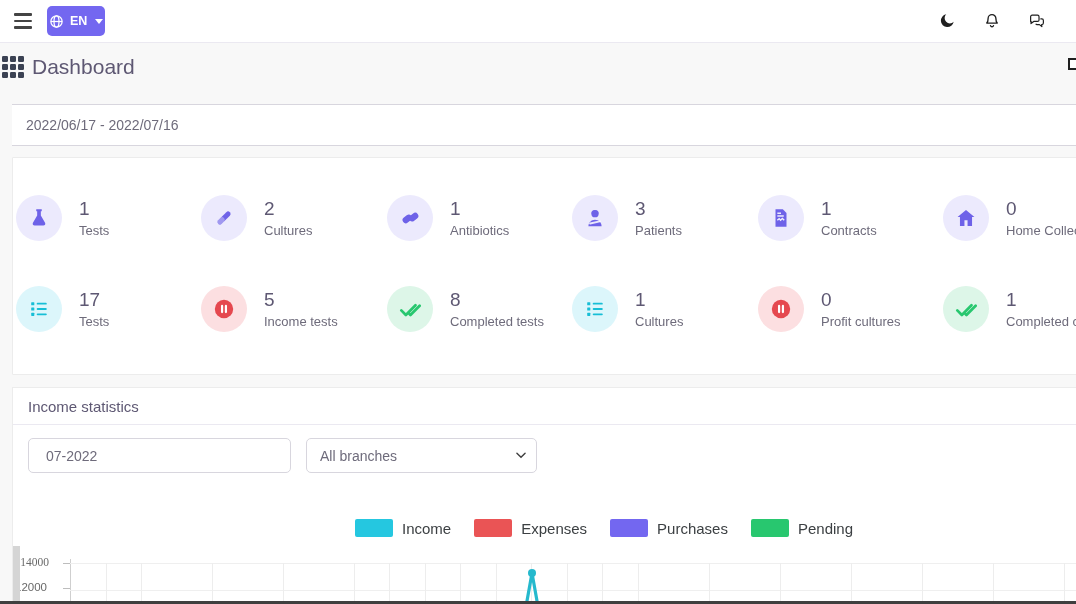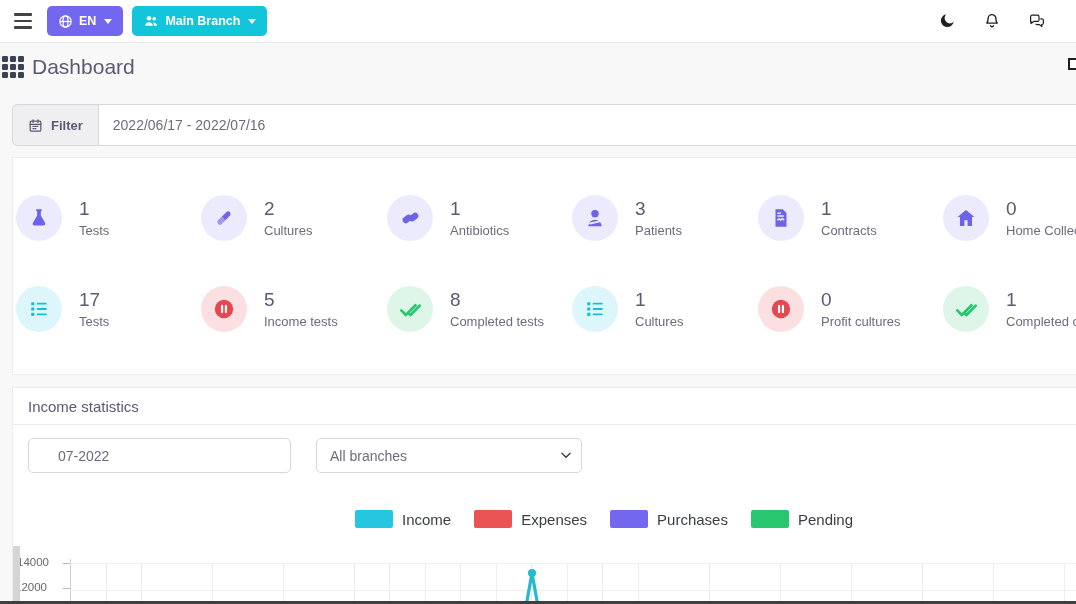--- a/index.html
+++ b/index.html
@@ -9,21 +9,21 @@
     background:#f8f8f8;
     font-family:"Liberation Sans", sans-serif;
     color:#6e6b7b;
   }
   
   .navbar{position:absolute;top:0;left:0;right:0;height:43px;background:#fff;
     border-bottom:1px solid #ebe9f1;display:flex;align-items:center;padding:0 8px;}
   .hamburger{width:18px;display:flex;flex-direction:column;gap:4px;margin:0 0 0 6px;cursor:pointer;}
   .hamburger span{display:block;height:2.4px;background:#444;border-radius:1px;}
   .pill-btn{height:30px;border:none;border-radius:5px;color:#fff;font-size:12.5px;font-weight:bold;
-    display:flex;align-items:center;gap:6px;padding:0 11px;cursor:pointer;font-family:inherit;}
+    display:flex;align-items:center;gap:6px;padding:0 2px;cursor:pointer;font-family:inherit;}
   .btn-lang{background:#7367f0;margin-left:15px;}
   .btn-branch{background:#12c5db;margin-left:9px;}
   .caret{width:0;height:0;border-left:4.5px solid transparent;border-right:4.5px solid transparent;
     border-top:5px solid #fff;margin-left:2px;}
   .nav-right{margin-left:auto;display:flex;align-items:center;gap:27px;margin-right:22px;}
   .nav-ic{width:18px;height:18px;color:#2f2f2f;cursor:pointer;display:block;}
   
   .page-header{position:absolute;top:43px;left:0;right:0;height:48px;background:#f8f8f8;
     display:flex;align-items:center;padding-left:2px;}
   .grid-ic{display:grid;grid-template-columns:repeat(3,6px);grid-auto-rows:6px;gap:2px;}
@@ -49,35 +49,35 @@
   .c-success{background:#ddf6e8;color:#28c76f;}
   .stat-num{font-size:19px;color:#5e5873;font-weight:500;line-height:1.15;}
   .stat-label{font-size:13px;color:#6e6b7b;margin-top:3px;white-space:nowrap;}
   
   .income-card{position:absolute;top:387px;left:12px;width:1105px;height:280px;background:#fff;
     border:1px solid #ececec;}
   .income-header{height:37px;border-bottom:1px solid #ebe9f1;display:flex;align-items:center;
     padding:0 15px;font-size:15px;color:#5e5873;}
   .income-controls{display:flex;gap:15px;padding:13px 15px;}
   .month-input{width:263px;height:35px;border:1px solid #d8d6de;border-radius:5px;background:#fff;
-    padding:0 29px;font-size:14px;color:#6e6b7b;font-family:inherit;outline:none;}
-  .select-wrap{position:relative;width:266px;height:35px;margin-left:10px;}
+    padding:0 17px;font-size:14px;color:#6e6b7b;font-family:inherit;outline:none;}
+  .select-wrap{position:relative;width:231px;height:35px;}
   .branch-select{appearance:none;-webkit-appearance:none;width:100%;height:100%;
     border:1px solid #d8d6de;border-radius:5px;background:#fff;padding:0 13px;font-size:14px;
     color:#6e6b7b;font-family:inherit;outline:none;cursor:pointer;}
   .select-chev{position:absolute;right:9px;top:10px;width:14px;height:14px;color:#3f3f3f;pointer-events:none;}
   
-  .legend{position:absolute;left:342px;top:122px;display:flex;align-items:center;gap:23px;}
+  .legend{position:absolute;left:342px;top:131px;display:flex;align-items:center;gap:23px;}
   .lg-item{display:flex;align-items:center;gap:9px;cursor:pointer;}
   .lg-swatch{width:38px;height:18px;border-radius:2px;display:block;}
   .lg-label{font-size:15px;color:#3c4043;}
   
   .chart{position:absolute;left:0;top:158px;right:0;height:122px;}
   .ytick{position:absolute;width:36px;text-align:right;font-size:11.5px;color:#696969;}
-  .ytick1{top:10px;} .ytick2{top:35px;text-align:center;}
+  .ytick1{top:10px;font-family:Liberation Serif, serif;} .ytick2{top:35px;text-align:center;}
   .tick-dash{position:absolute;left:50px;width:7px;height:1px;background:#bdbdbd;}
   .td1{top:17px;} .td2{top:42px;}
   .axis-v{position:absolute;left:57px;top:13px;bottom:0;width:1px;background:#cfcfcf;}
   .hgrid{position:absolute;left:57px;right:0;height:1px;background:#efefef;}
   .hg1{top:17px;} .hg2{top:44px;}
   .vgrid{position:absolute;left:58px;right:0;top:17px;bottom:0;
     background-image:repeating-linear-gradient(to right,transparent 0px,transparent 34.5px,#ededed 34.5px,#ededed 35.5px);}
   .spike{position:absolute;left:490px;top:20px;width:60px;height:102px;}
   .axis-title-strip{position:absolute;left:0;top:0;width:7px;height:122px;background:#d5d5d5;}
   .bottom-strip{position:absolute;left:0;top:601px;right:0;height:3px;background:#3f3f3f;z-index:50;}
@@ -98,32 +98,20 @@
       <svg width="15" height="15" viewBox="0 0 24 24" fill="none" stroke="#fff" stroke-width="2">
         <circle cx="12" cy="12" r="9"></circle>
           <ellipse cx="12" cy="12" rx="4" ry="9"></ellipse>
           <line x1="3" y1="12" x2="21" y2="12"></line>
       </svg>
     </span>
     <span>EN</span>
     <span class="caret"></span>
   </button>
 
-  <button class="pill-btn btn-branch">
-    <span>
-      <svg width="16" height="16" viewBox="0 0 24 24" fill="#fff">
-        <circle cx="9" cy="8" r="3.4"></circle>
-          <path d="M3.2 19c0-3.1 2.6-5.3 5.8-5.3s5.8 2.2 5.8 5.3z"></path>
-        <circle cx="16.8" cy="8.6" r="2.7"></circle>
-          <path d="M15.6 14.2c2.9.3 5.2 2.3 5.2 4.8h-4.2z"></path>
-      </svg>
-    </span>
-    <span>Main Branch</span>
-    <span class="caret"></span>
-  </button>
 
   <div class="nav-right">
     <span class="nav-ic">
       <svg viewBox="0 0 24 24" fill="#1f1f1f">
           <path d="M20.9 13.1A8.6 8.6 0 1 1 10.9 3.1a6.9 6.9 0 0 0 10 10z"></path>
         </svg>
     </span>
     <span class="nav-ic">
       <svg viewBox="0 0 24 24" fill="none" stroke="#1f1f1f" stroke-width="1.8" stroke-linecap="round" stroke-linejoin="round">
         <path d="M12 3.5a5.2 5.2 0 0 1 5.2 5.2c0 3.6.8 5.1 1.8 6.1H5c1-1 1.8-2.5 1.8-6.1A5.2 5.2 0 0 1 12 3.5z"></path>
@@ -149,36 +137,20 @@
       <i></i>
       <i></i>
       <i></i>
       <i></i>
   </span>
   <span class="page-title">Dashboard</span>
   <span class="crumb-cut"></span>
 </div>
 
 <div class="filter-group">
-  <button class="filter-btn">
-    <span>
-      <svg width="15" height="15" viewBox="0 0 24 24" fill="none" stroke="#5e5873" stroke-width="2" stroke-linecap="round">
-        <rect x="3.5" y="5" width="17" height="16" rx="2"></rect>
-        <line x1="8" y1="3" x2="8" y2="7"></line>
-          <line x1="16" y1="3" x2="16" y2="7"></line>
-          <line x1="3.5" y1="10" x2="20.5" y2="10"></line>
-        <line x1="8" y1="13.5" x2="9.5" y2="13.5"></line>
-          <line x1="11" y1="13.5" x2="12.5" y2="13.5"></line>
-          <line x1="14" y1="13.5" x2="15.5" y2="13.5"></line>
-        <line x1="8" y1="17" x2="9.5" y2="17"></line>
-          <line x1="11" y1="17" x2="12.5" y2="17"></line>
-      </svg>
-    </span>
-    <span>Filter</span>
-  </button>
   <input class="filter-input" type="text" value="2022/06/17 - 2022/07/16" style="">
 </div>
 
 <div class="stats-card">
 
   <div class="stat" style="left:3px;top:37px;">
     <span class="stat-circle c-primary">
       <svg viewBox="0 0 24 24" fill="currentColor">
           <path d="M9 2.5h6v2h-1v4.7l4.6 8c.8 1.4-.2 3.1-1.8 3.1H7.2c-1.6 0-2.6-1.7-1.8-3.1l4.6-8V4.5H9z"></path>
         </svg>

